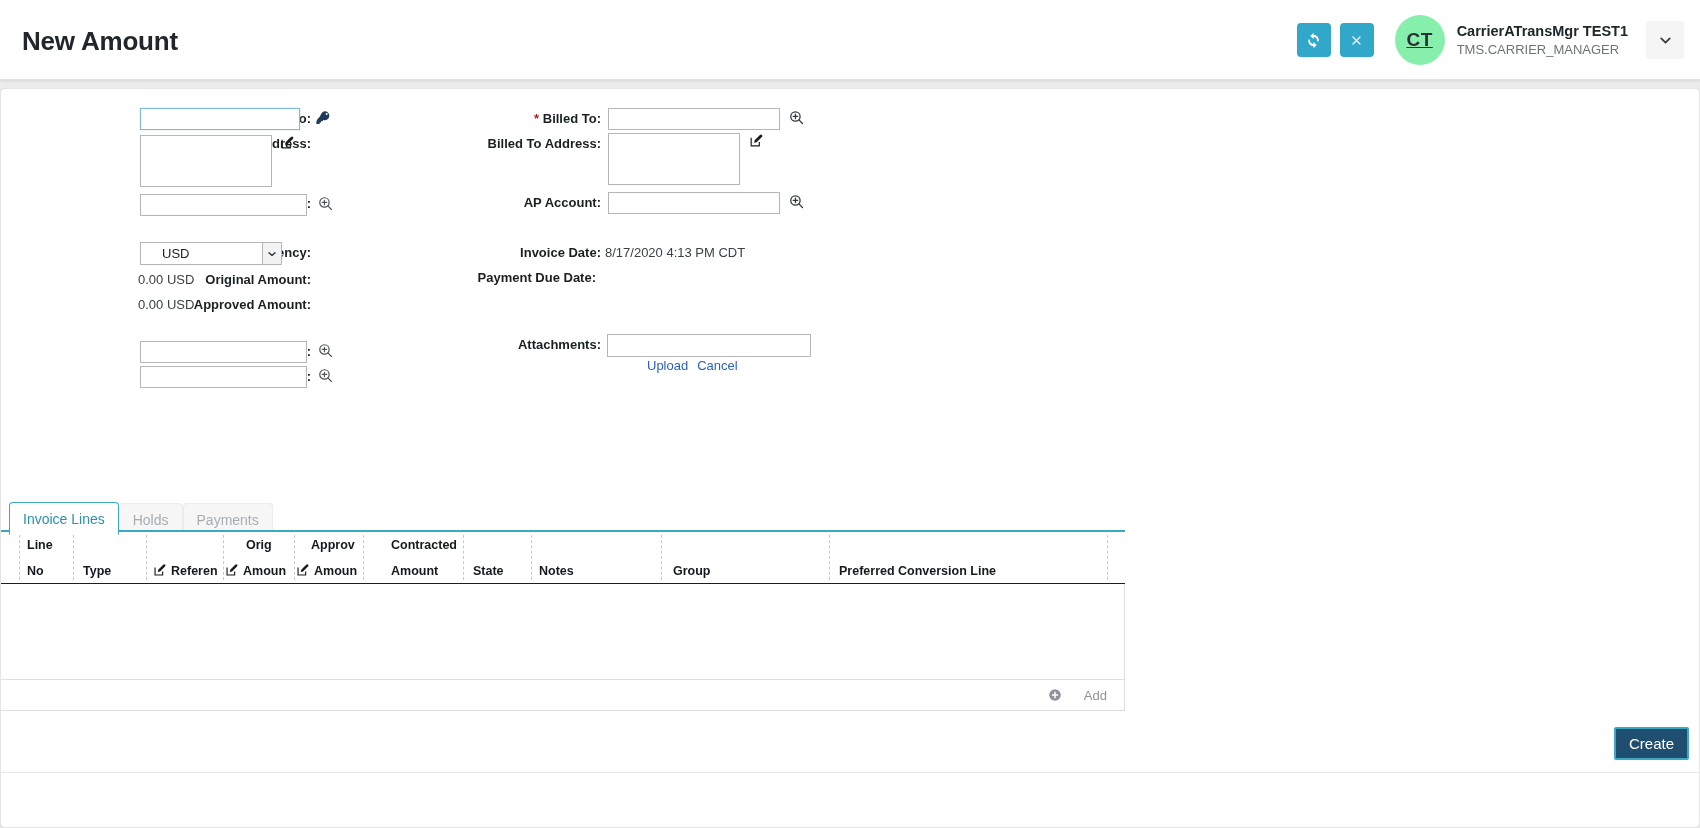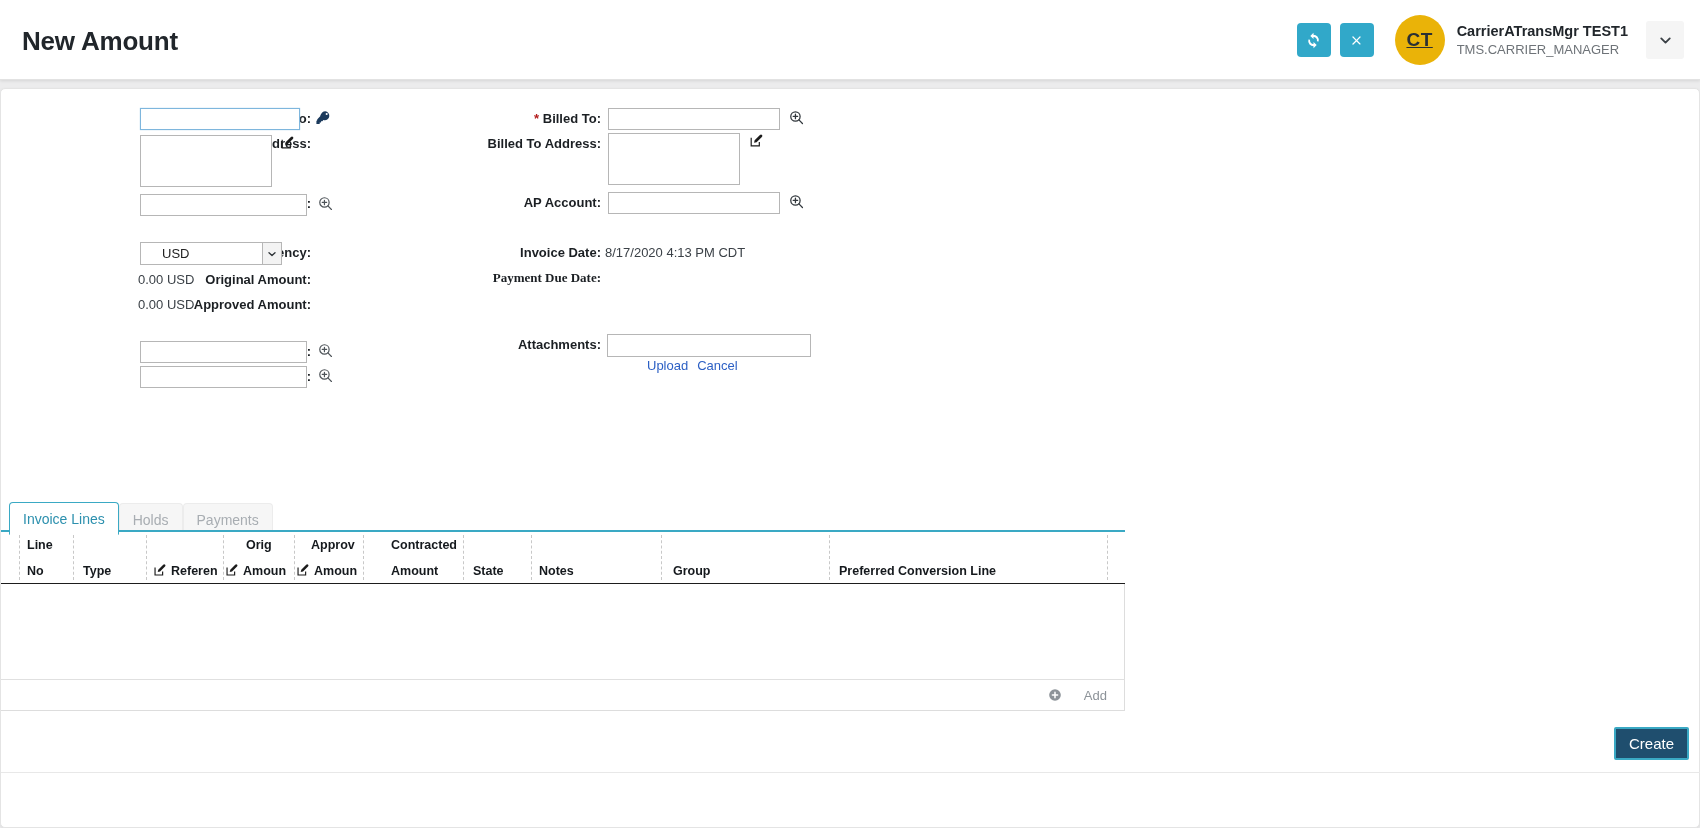--- a/index.html
+++ b/index.html
@@ -30,21 +30,21 @@
   }
   .tealbtn {
     width: 34px; height: 34px; margin-right: 9px;
     background: #31a8c9; border: none; border-radius: 4px;
     display: flex; align-items: center; justify-content: center;
     cursor: pointer;
   }
   .tealbtn svg { display: block; }
   .avatar {
     width: 50px; height: 50px; border-radius: 50%;
-    background: #eab308; color: #2b3034;
+    background: #86efac; color: #2b3034;
     display: flex; align-items: center; justify-content: center;
     font-size: 19px; font-weight: bold; margin-left: 12px; margin-right: 12px;
     letter-spacing: 0.5px;
     text-decoration: underline;
   }
   .user-block { display: flex; flex-direction: column; justify-content: space-between; }
   .user-name { font-size: 14.5px; font-weight: bold; color: #21262b; line-height: 19px; }
   .user-role { font-size: 13px; color: #6e7378; line-height: 18px; }
   .chev-btn {
     width: 38px; height: 38px; margin-left: 18px; margin-right: 6px;
@@ -299,21 +299,21 @@
       <circle cx="10.5" cy="10.5" r="6.6" fill="none" stroke="#31373c" stroke-width="1.8"></circle>
       <path stroke="#31373c" stroke-width="1.8" stroke-linecap="round" d="M10.5 7.4v6.2M7.4 10.5h6.2M15.4 15.4l5 5"></path>
     </svg>
   </span>
 
   <div class="frow" style="left:380px; top:153px; width:220px; justify-content:flex-end;">
     <div class="flabel" style="width:210px;">Invoice Date:</div>
   </div>
   <div class="fstatic" style="position:absolute; left:604px; top:153px;">8/17/2020 4:13 PM CDT</div>
 
-  <div class="frow" style="left:380px; top:178px; width:220px; justify-content:flex-end;font-family:Liberation Serif, serif;">
+  <div class="frow" style="left:380px; top:178px; width:220px; justify-content:center;">
     <div class="flabel" style="width:210px;">Payment Due Date:</div>
   </div>
   <div class="fstatic" style="position:absolute; left:604px; top:178px;"></div>
 
   <div class="frow" style="left:380px; top:245px; width:220px; justify-content:flex-end;">
     <div class="flabel" style="width:210px;">Attachments:</div>
   </div>
   <input class="finput" style="position: absolute; left: 606px; top: 245px; width: 204px; height: 23px;" value="">
   <div style="position:absolute; left:606px; top:269px; display:flex; gap:9px;margin-left:40px;">
     <span class="link">Upload</span>

